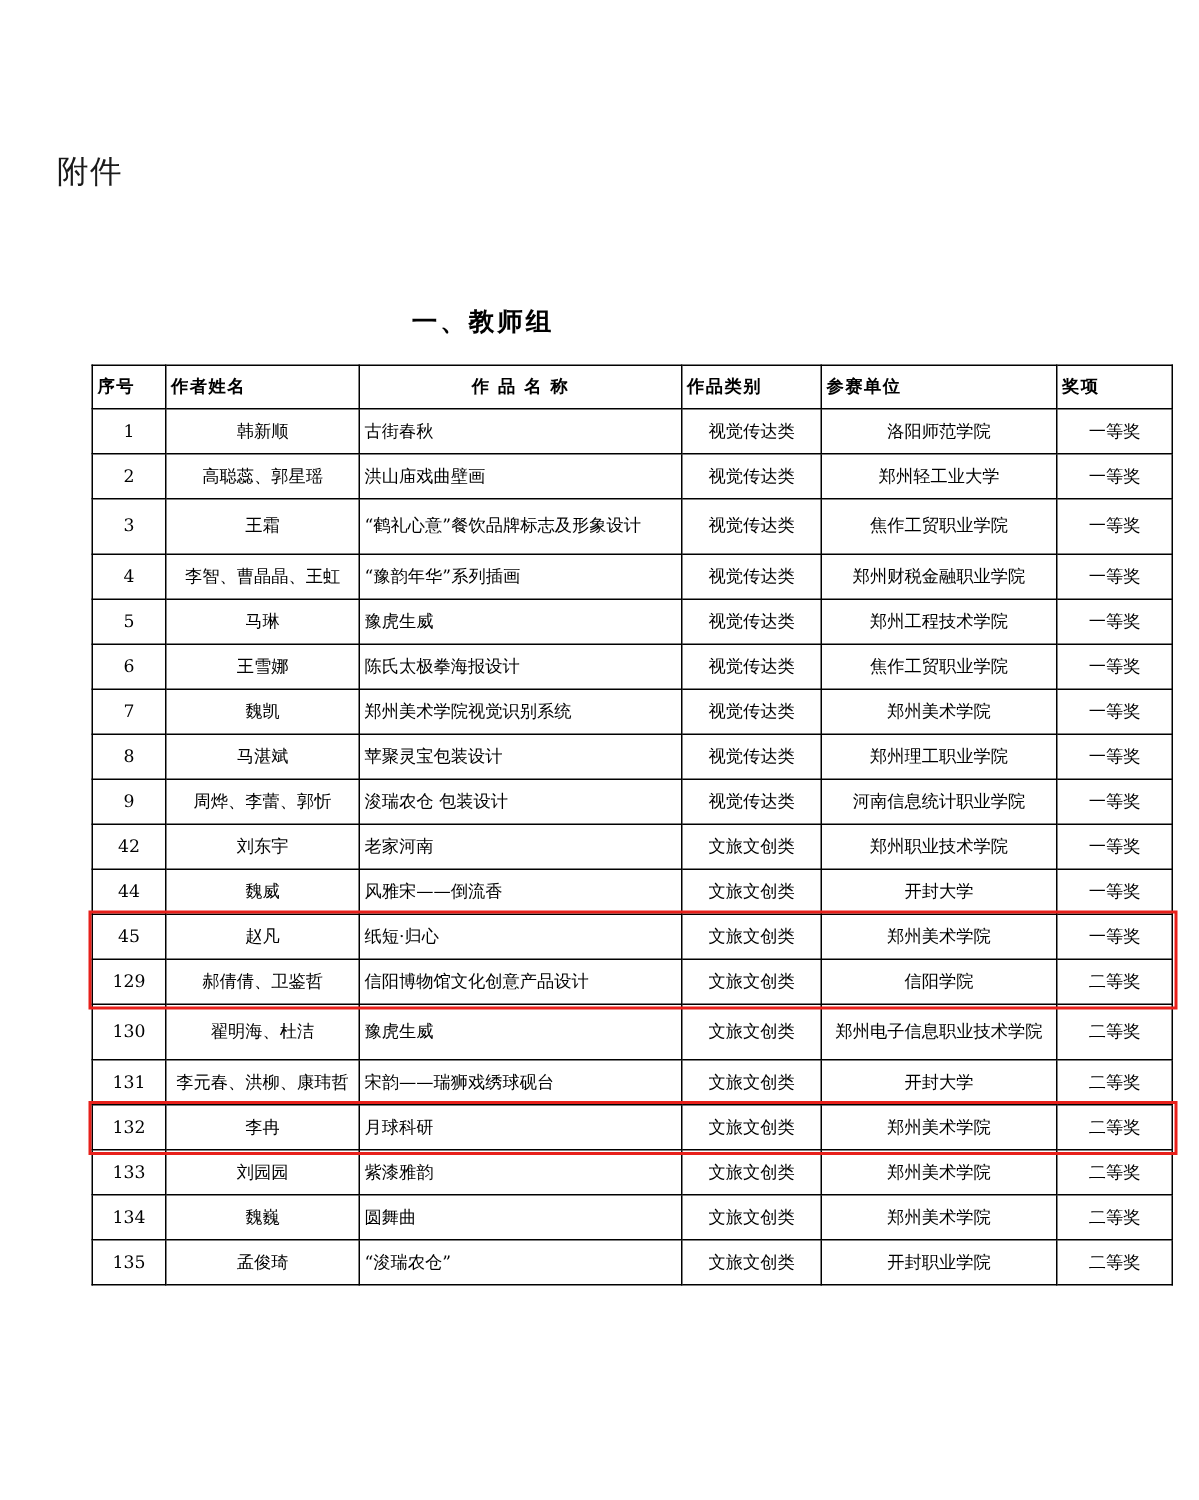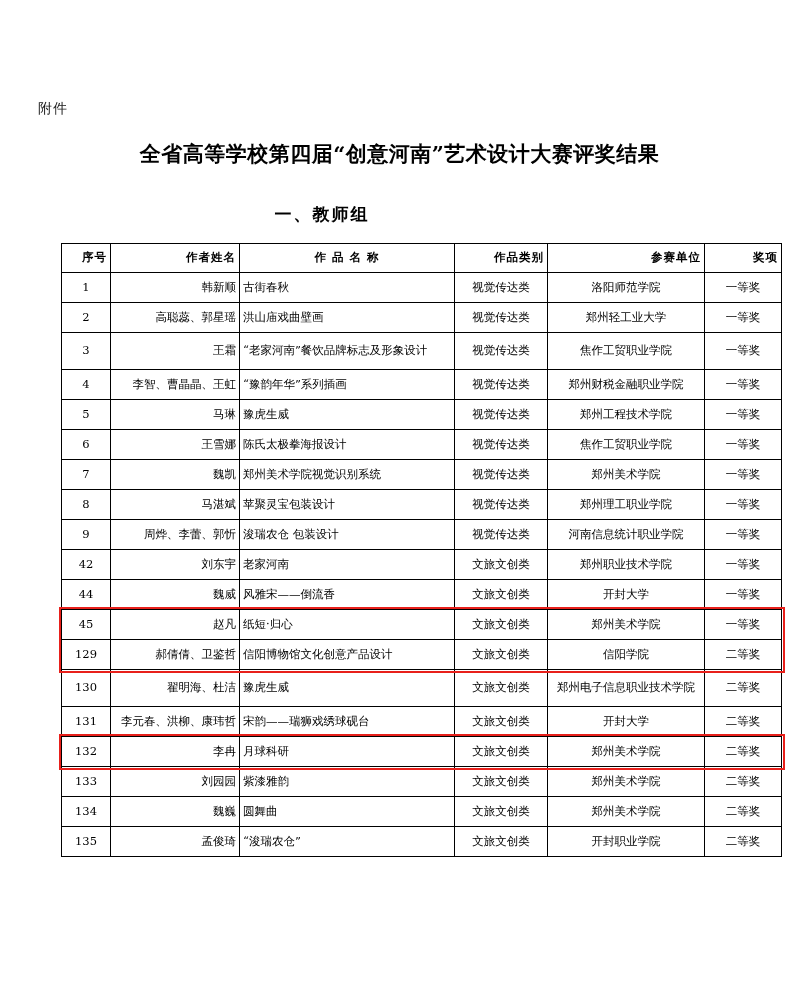--- a/index.html
+++ b/index.html
@@ -20,21 +20,21 @@
     left: 0; top: 0;
     width: 799px;
     height: 1000px;
     background: #fff;
   }
   .attachment-label {
     position: absolute;
     left: 38px;
     top: 100px;
     font-family: "DejaVu Serif", "Liberation Serif", serif;
-    font-size: 14px;
+    font-size: 21px;
     letter-spacing: 1px;
     color: #1a1a1a;
   }
   .doc-title {
     position: absolute;
     left: 0;
     top: 140px;
     width: 799px;
     text-align: center;
     font-family: "DejaVu Serif", "Liberation Serif", serif;
@@ -68,26 +68,26 @@
     border: 1px solid #000;
     font-size: 11.5px;
     line-height: 1.35;
     padding: 4px 3px;
     color: #000;
     font-weight: normal;
     vertical-align: middle;
   }
   table.results thead th {
     font-weight: bold;
-    text-align: right;
+    text-align: left;
     letter-spacing: 1px;
     height: 20px;
   }
   .c-no      { width: 42px;  text-align: center; }
-  .c-author  { width: 122px; text-align: right; }
+  .c-author  { width: 122px; text-align: center; }
   .c-work    { width: 208px; text-align: left; padding-left: 8px; }
   .c-cat     { width: 86px;  text-align: center; }
   .c-unit    { width: 150px; text-align: center; }
   .c-award   { width: 70px;  text-align: center; }
 
   tr.row-tall td { height: 28px; }
   tr td { height: 21px; }
 
   
   .highlight-box {
@@ -97,21 +97,20 @@
     box-sizing: border-box;
   }
 </style>
 </head>
 <body>
 
 <div class="page">
 
   <div class="attachment-label">附件</div>
 
-  <div class="doc-title">全省高等学校第四届“创意河南”艺术设计大赛评奖结果</div>
 
   <div class="section-title">一、教师组</div>
 
   <table class="results">
     <thead>
       <tr>
         <th class="c-no">序号</th>
         <th class="c-author">作者姓名</th>
         <th class="c-work" style="text-align:center;padding-left:3px;">作 品 名 称</th>
         <th class="c-cat">作品类别</th>
@@ -132,21 +131,21 @@
           <td class="c-no">2</td>
           <td class="c-author">高聪蕊、郭星瑶</td>
           <td class="c-work">洪山庙戏曲壁画</td>
           <td class="c-cat">视觉传达类</td>
           <td class="c-unit">郑州轻工业大学</td>
           <td class="c-award">一等奖</td>
         </tr>
         <tr class="row-tall">
           <td class="c-no">3</td>
           <td class="c-author">王霜</td>
-          <td class="c-work">“老家河南”餐饮品牌标志及形象设计</td>
+          <td class="c-work">“鹤礼心意”餐饮品牌标志及形象设计</td>
           <td class="c-cat">视觉传达类</td>
           <td class="c-unit">焦作工贸职业学院</td>
           <td class="c-award">一等奖</td>
         </tr>
         <tr>
           <td class="c-no">4</td>
           <td class="c-author">李智、曹晶晶、王虹</td>
           <td class="c-work">“豫韵年华”系列插画</td>
           <td class="c-cat">视觉传达类</td>
           <td class="c-unit">郑州财税金融职业学院</td>

